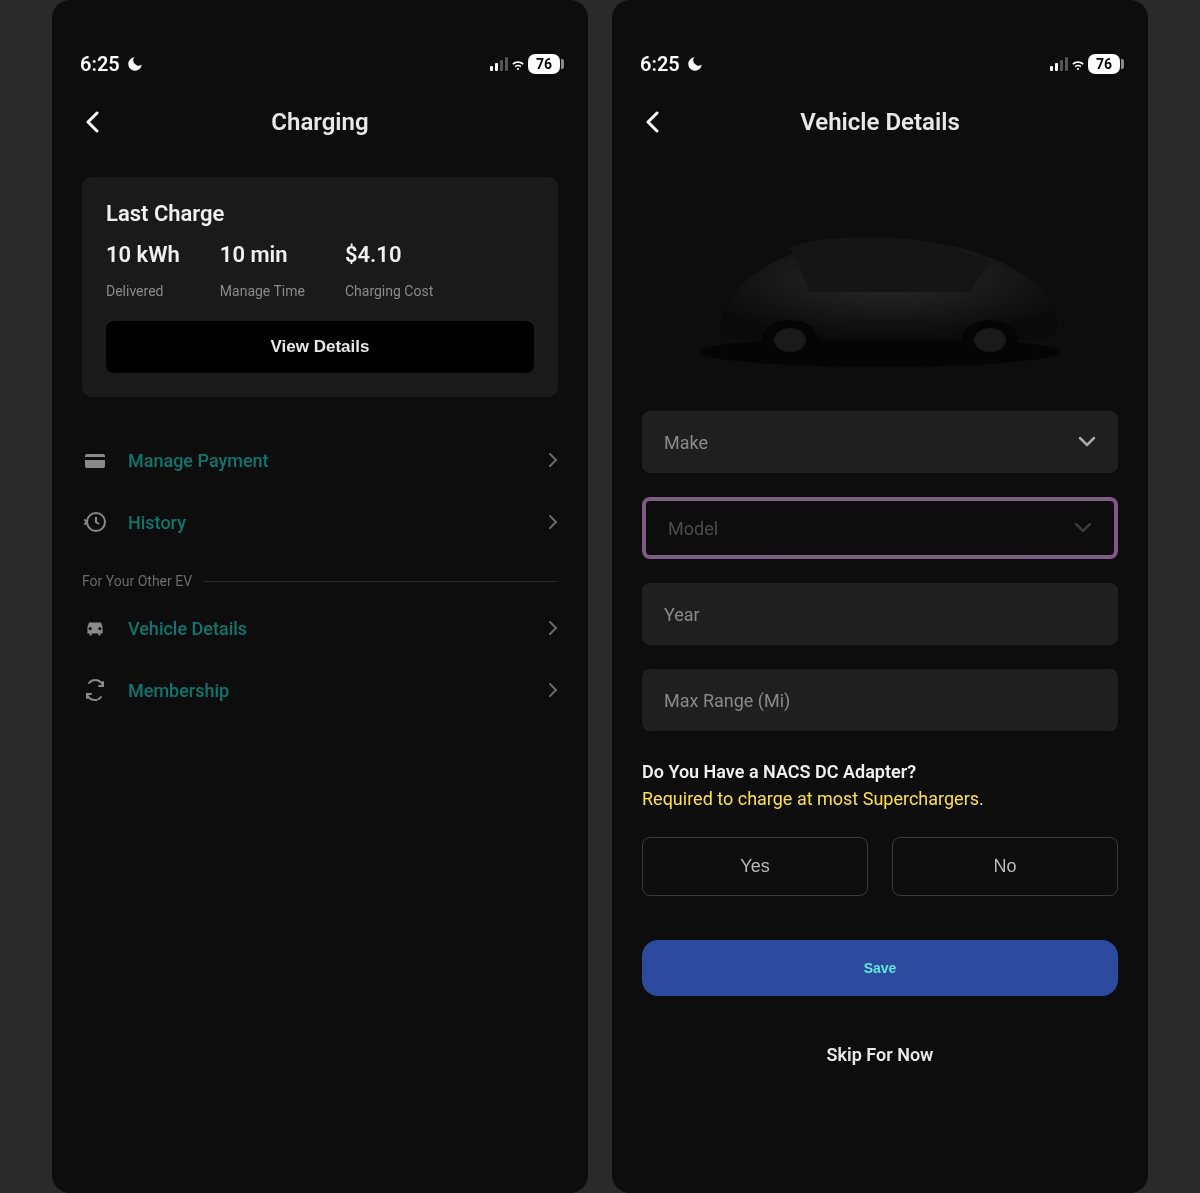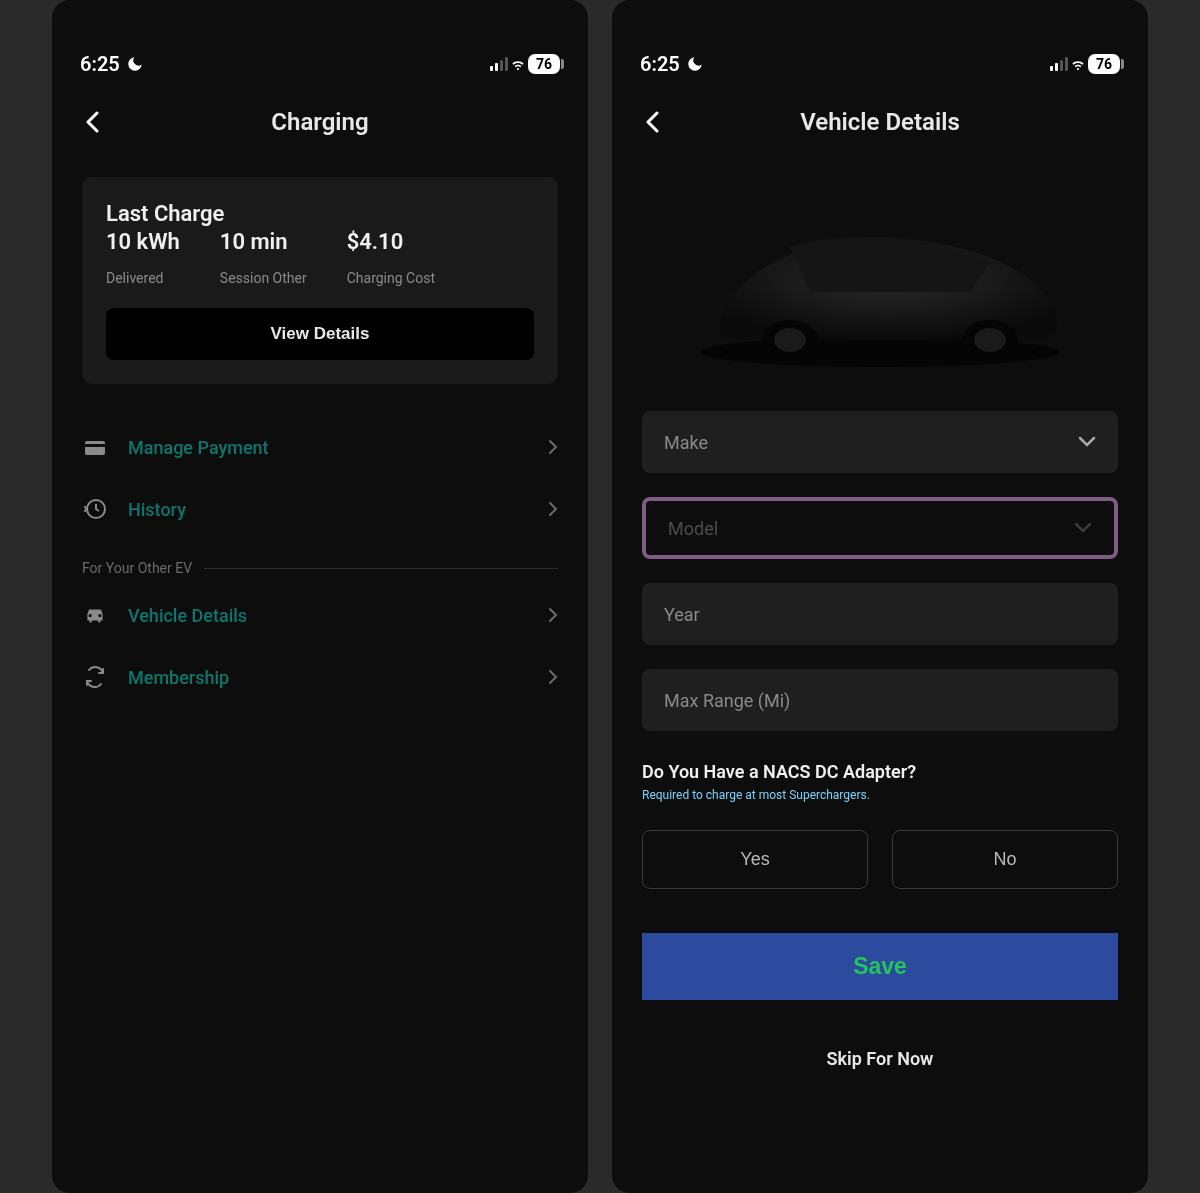--- a/index.html
+++ b/index.html
@@ -59,21 +59,21 @@
   .nav-back {
     position:absolute; left:28px; top:50%; transform:translateY(-50%);
     width:24px; height:24px; display:flex; align-items:center; justify-content:center;
     cursor:pointer;
   }
   .nav-title { font-size:24px; font-weight:600; color:#e8e8e8; }
   
   .card {
     background:#1a1a1a; border-radius:10px; margin:20px 30px; padding:24px;
   }
-  .card-title { font-size:22px; font-weight:600; color:#f0f0f0; margin-bottom:3px; }
+  .card-title { font-size:22px; font-weight:600; color:#f0f0f0; margin-bottom:16px; }
   .stats-row { display:flex; gap:40px; margin-bottom:22px; }
   .stat { display:flex; flex-direction:column; gap:16px; }
   .stat-value { font-size:22px; font-weight:600; color:#f0f0f0; }
   .stat-label { font-size:14px; color:#8a8a8a; }
   .view-details-btn {
     background:#000000; border:none; width:100%; padding:16px; border-radius:8px;
     color:#e8e8e8; font-size:17px; font-weight:600; cursor:pointer;
   }
   
   .menu-section { padding: 12px 30px; }
@@ -99,29 +99,29 @@
   .field {
     background:#1f1f1f; border-radius:8px; padding:20px 22px;
     display:flex; align-items:center; justify-content:space-between;
     cursor:pointer; height:62px;
   }
   .field.disabled { opacity:0.5; border:4px solid #f0abfc; background:transparent; }
   .field-label { font-size:18px; color:#8a8a8a; }
   .field .chev { color:#aaa; }
   .question-block { padding-top:6px; }
   .question-title { font-size:18px; font-weight:600; color:#f0f0f0; margin-bottom:6px; }
-  .question-sub { font-size:12px; color:#7dd3fc; }
+  .question-sub { font-size:18px; color:#fde047; }
   .yn-row { display:flex; gap:24px; margin-top:4px; }
   .yn-btn {
     flex:1; border:1px solid #3a3a3a; background:transparent; color:#bababa;
     font-size:18px; padding:18px; border-radius:8px; cursor:pointer; font-weight:500;
   }
   .save-btn {
-    background:#2c4a9e; border:none; color:#22c55e; font-size:23px; font-weight:600;
-    padding:20px; border-radius:0; width:100%; cursor:pointer; margin-top:20px;
+    background:#2c4a9e; border:none; color:#5eead4; font-size:14px; font-weight:600;
+    padding:20px; border-radius:16px; width:100%; cursor:pointer; margin-top:20px;
   }
   .skip-link {
     text-align:center; font-size:18px; font-weight:600; color:#e8e8e8; padding:24px; cursor:pointer;
   }
 </style>
 </head>
 <body>
 
 <div class="phone">
   <div class="status-bar">
@@ -158,21 +158,21 @@
 
   <div class="card">
     <div class="card-title">Last Charge</div>
     <div class="stats-row">
       <div class="stat">
         <span class="stat-value">10 kWh</span>
         <span class="stat-label">Delivered</span>
       </div>
       <div class="stat">
         <span class="stat-value">10 min</span>
-        <span class="stat-label">Session Other</span>
+        <span class="stat-label">Manage Time</span>
       </div>
       <div class="stat">
         <span class="stat-value">$4.10</span>
         <span class="stat-label">Charging Cost</span>
       </div>
     </div>
     <button class="view-details-btn">View Details</button>
   </div>
 
   <div class="menu-section">

